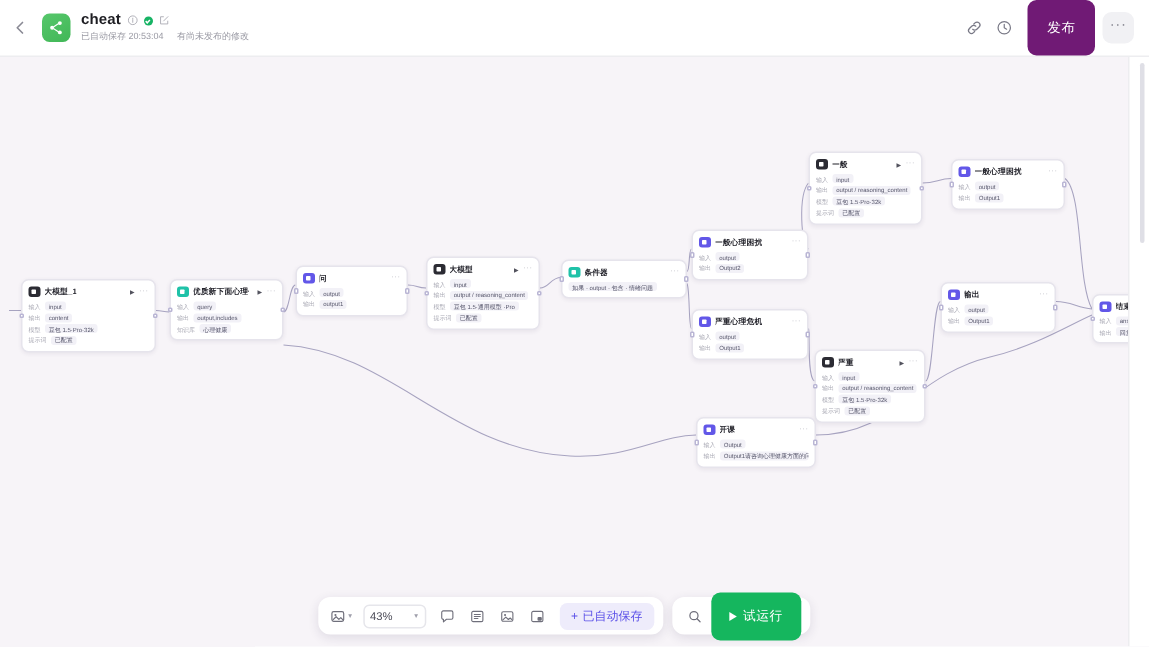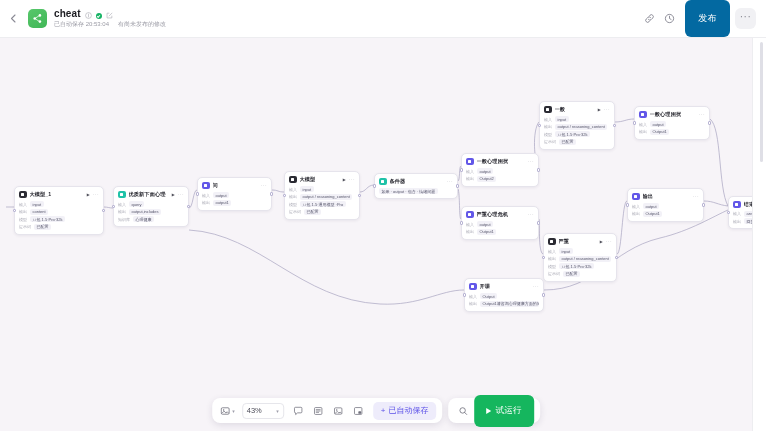--- a/index.html
+++ b/index.html
@@ -25,36 +25,36 @@
     color: #8a8a95; font-size: 10px; cursor: pointer; flex: 0 0 auto;
   }
   .app-icon {
     width: 19px; height: 19px; border-radius: 5px;
     background: linear-gradient(150deg,#57c76b,#41b757);
     margin-left: 6px; margin-right: 7px; flex: 0 0 auto;
     display: flex; align-items: center; justify-content: center;
   }
   .app-icon svg { display:block; }
   .title-block { display: flex; flex-direction: column; justify-content: center; gap: 1px; flex: 0 0 auto; }
-  .title-row { display: flex; align-items: flex-end; gap: 4px; }
+  .title-row { display: flex; align-items: center; gap: 4px; }
   .app-title { font-size: 10px; font-weight: bold; color: #1d1d22; letter-spacing: .1px; }
   .t-icon { color: #a7a7b0; font-size: 7.5px; line-height: 1; display:flex; align-items:center; }
   .dot-green { width: 6px; height: 6px; border-radius: 50%; background: #16b364; display: inline-block; position: relative; }
   .dot-green::after { content:""; position:absolute; left:1.6px; top:2.4px; width:2.2px; height:1px; border-left:1px solid #fff; border-bottom:1px solid #fff; transform: rotate(-45deg); }
   .sub-row { display: flex; align-items: center; gap: 9px; }
   .sub-text { font-size: 6px; color: #9a9aa4; white-space: nowrap; }
   .header-spacer { flex: 1 1 auto; }
   .hdr-icon-btn {
     width: 20px; height: 20px; border-radius: 5px;
     display: flex; align-items: center; justify-content: center;
     color: #7a7a87; cursor: pointer; flex: 0 0 auto;
   }
   .publish-btn {
     height: 37px; padding: 0 13px; margin-left: 6px;
-    background: #0369a1; color: #fff; border: none; border-radius: 6px;
+    background: #701a75; color: #fff; border: none; border-radius: 6px;
     font-size: 9px; font-family: "Liberation Sans", sans-serif;
     cursor: pointer; display: flex; align-items: center; justify-content: center;
     flex: 0 0 auto; letter-spacing: .4px;
   }
   .more-btn {
     width: 21px; height: 21px; margin-left: 5px; border-radius: 6px;
     background: #f1f1f4; color: #85858f; font-size: 10px; letter-spacing: .5px;
     display: flex; align-items: center; justify-content: center; cursor: pointer; flex: 0 0 auto;
     padding-bottom: 4px;
   }

